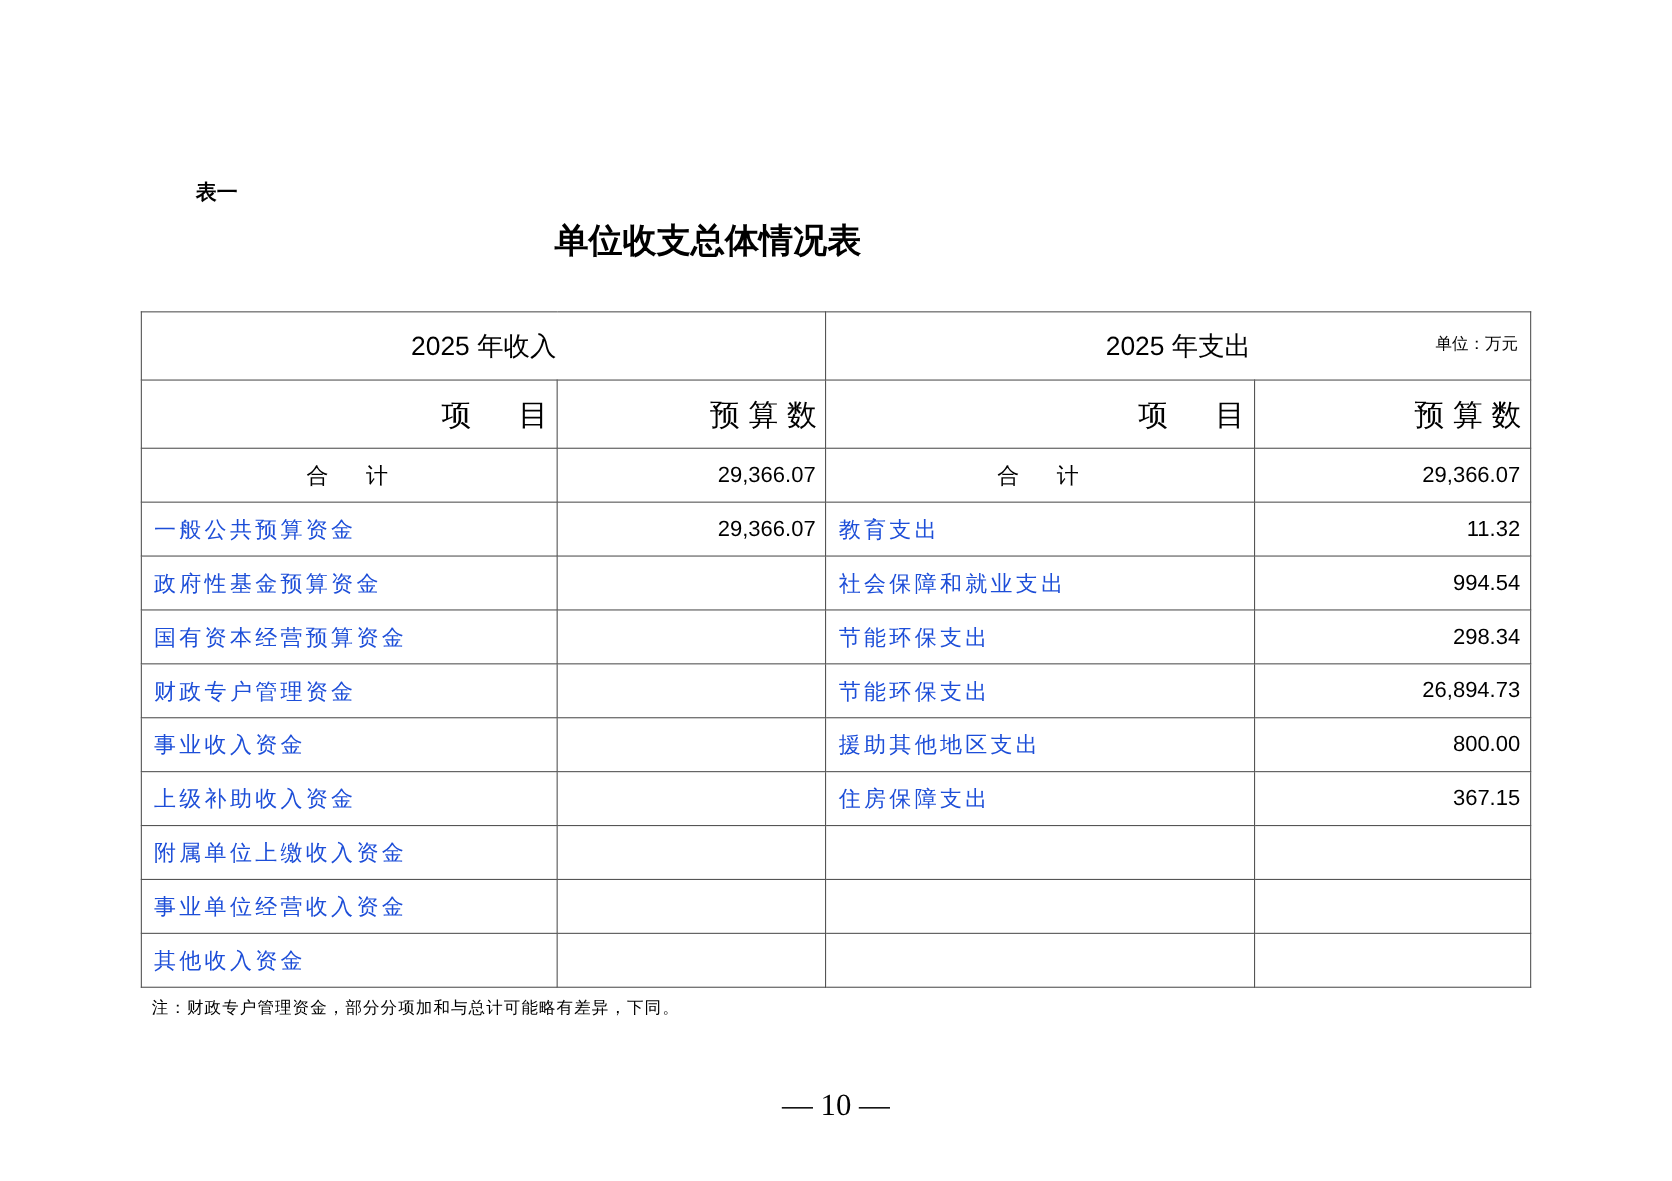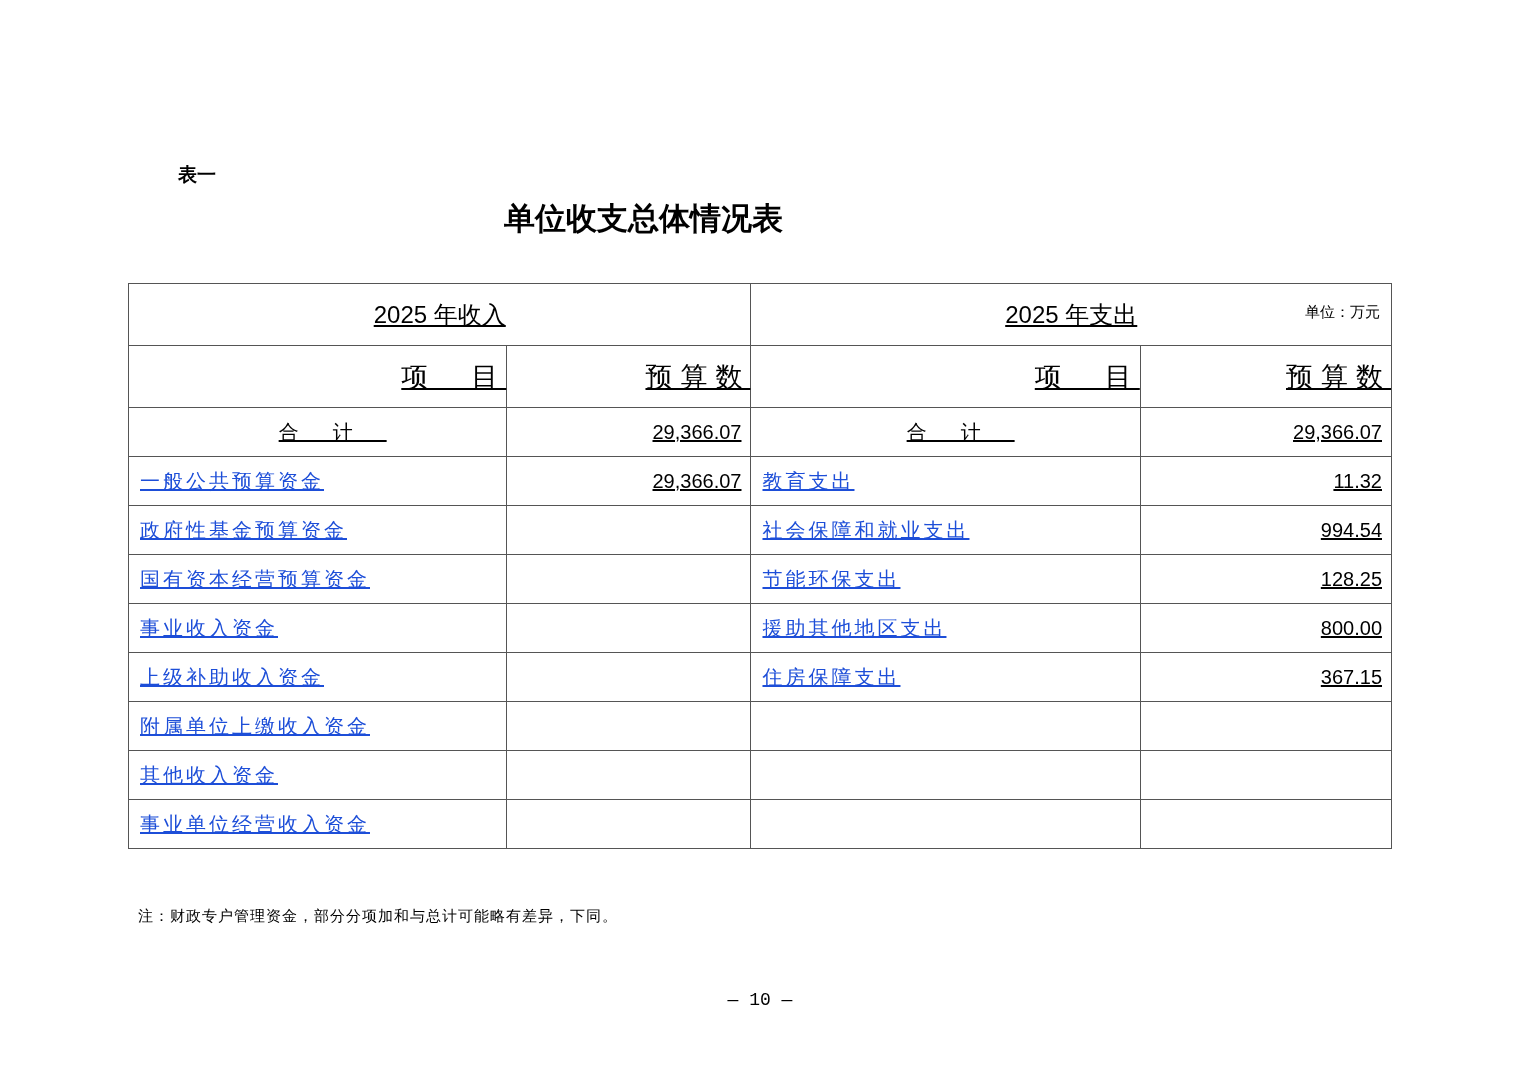--- a/index.html
+++ b/index.html
@@ -3,30 +3,30 @@
 <meta charset="utf-8">
 <style>
   html, body { margin:0; padding:0; background:#ffffff; }
   body { width:1520px; height:1074px; position:relative; overflow:hidden; color:#000;
          font-family:"DejaVu Sans", sans-serif; }
   .label-top { position:absolute; left:138px; top:162px; font-size:19px; font-weight:bold;margin-left:40px; }
   .title { position:absolute; left:0; width:1287px; top:198px; text-align:center;
            font-family:"DejaVu Serif", serif; font-weight:bold; font-size:31px; letter-spacing:0px; }
   .unit { position:absolute; right:140px; top:257px; font-size:15px; font-family:"DejaVu Serif", serif;margin-top:46px; }
   table.main { position:absolute; left:128px; top:283px; border-collapse:collapse; table-layout:fixed; width:1264px; }
-  table.main td { border:1.5px solid #555; padding:0; font-size:20px;text-decoration:underline; }
+  table.main td { border:1.5px solid #555; padding:0; font-size:20px; }
   .c1 { width:378px; } .c2 { width:244px; } .c3 { width:389px; } .c4 { width:251px; }
   tr.h1 td { height:61px; text-align:center; font-family:"Liberation Sans", sans-serif; font-size:24px; }
   tr.h2 td { height:61px; text-align:right; font-size:27px; letter-spacing:8px; }
   tr.r td { height:48px; }
   .txt { padding-left:11px !important; font-family:"DejaVu Serif", serif; font-size:19px; letter-spacing:3px; color:#1d4ed8; }
   .num { text-align:right; padding-right:9px !important; font-family:"Liberation Sans", sans-serif; font-size:20px; }
   .tot { text-align:center; font-size:21px; letter-spacing:34px; padding-left:30px !important; }
   .note { position:absolute; left:138px; top:907px; font-size:15px; font-family:"DejaVu Serif", serif; letter-spacing:1px; }
-  .page { position:absolute; left:0; width:1520px; top:990px; text-align:center; font-size:18px; font-family:Liberation Mono, monospace; }
+  .page { position:absolute; left:0; width:1520px; top:990px; text-align:center; font-size:28px; font-family:Liberation Serif, serif; }
 </style>
 </head>
 <body>
 
 <div class="label-top">表一</div>
 <div class="title">单位收支总体情况表</div>
 <div class="unit">单位：万元</div>
 
 <table class="main">
   <colgroup>
@@ -61,48 +61,54 @@
   <tr class="r">
     <td class="txt">政府性基金预算资金</td>
     <td class="num"></td>
     <td class="txt">社会保障和就业支出</td>
     <td class="num">994.54</td>
   </tr>
   <tr class="r">
     <td class="txt">国有资本经营预算资金</td>
     <td class="num"></td>
     <td class="txt">节能环保支出</td>
-    <td class="num">128.25</td>
+    <td class="num">298.34</td>
+  </tr>
+  <tr class="r">
+    <td class="txt">财政专户管理资金</td>
+    <td class="num"></td>
+    <td class="txt">节能环保支出</td>
+    <td class="num">26,894.73</td>
   </tr>
   <tr class="r">
     <td class="txt">事业收入资金</td>
     <td class="num"></td>
     <td class="txt">援助其他地区支出</td>
     <td class="num">800.00</td>
   </tr>
   <tr class="r">
     <td class="txt">上级补助收入资金</td>
     <td class="num"></td>
     <td class="txt">住房保障支出</td>
     <td class="num">367.15</td>
   </tr>
   <tr class="r">
     <td class="txt">附属单位上缴收入资金</td>
     <td class="num"></td>
     <td class="txt"></td>
     <td class="num"></td>
   </tr>
   <tr class="r">
-    <td class="txt">其他收入资金</td>
+    <td class="txt">事业单位经营收入资金</td>
     <td class="num"></td>
     <td class="txt"></td>
     <td class="num"></td>
   </tr>
   <tr class="r">
-    <td class="txt">事业单位经营收入资金</td>
+    <td class="txt">其他收入资金</td>
     <td class="num"></td>
     <td class="txt"></td>
     <td class="num"></td>
   </tr>
 </tbody>
   </table>
 
 <div class="note">注：财政专户管理资金，部分分项加和与总计可能略有差异，下同。</div>
 <div class="page">— 10 —</div>
 

